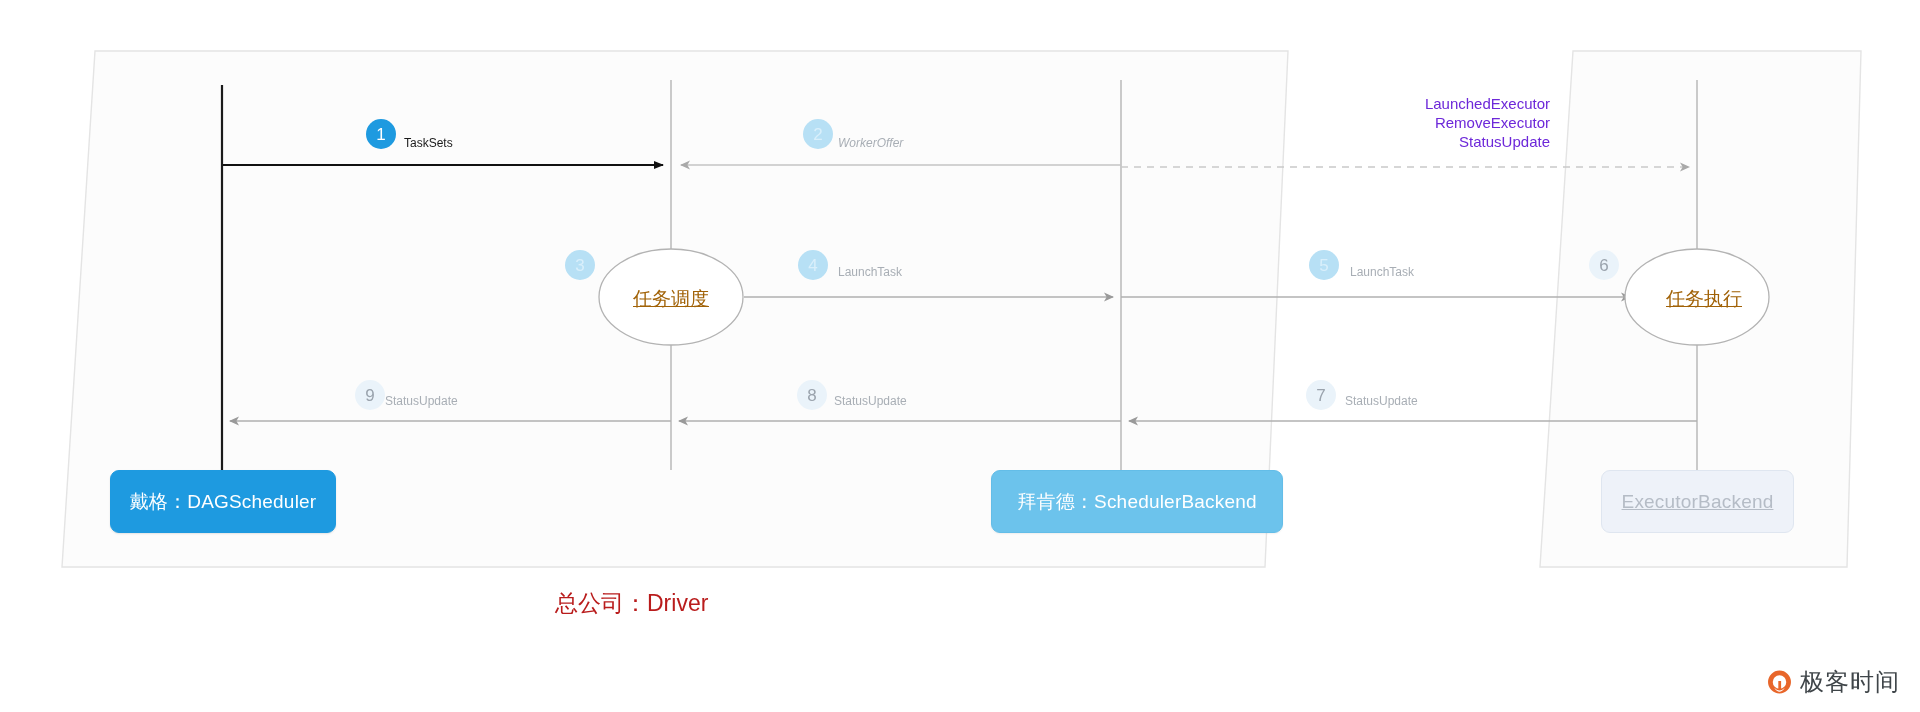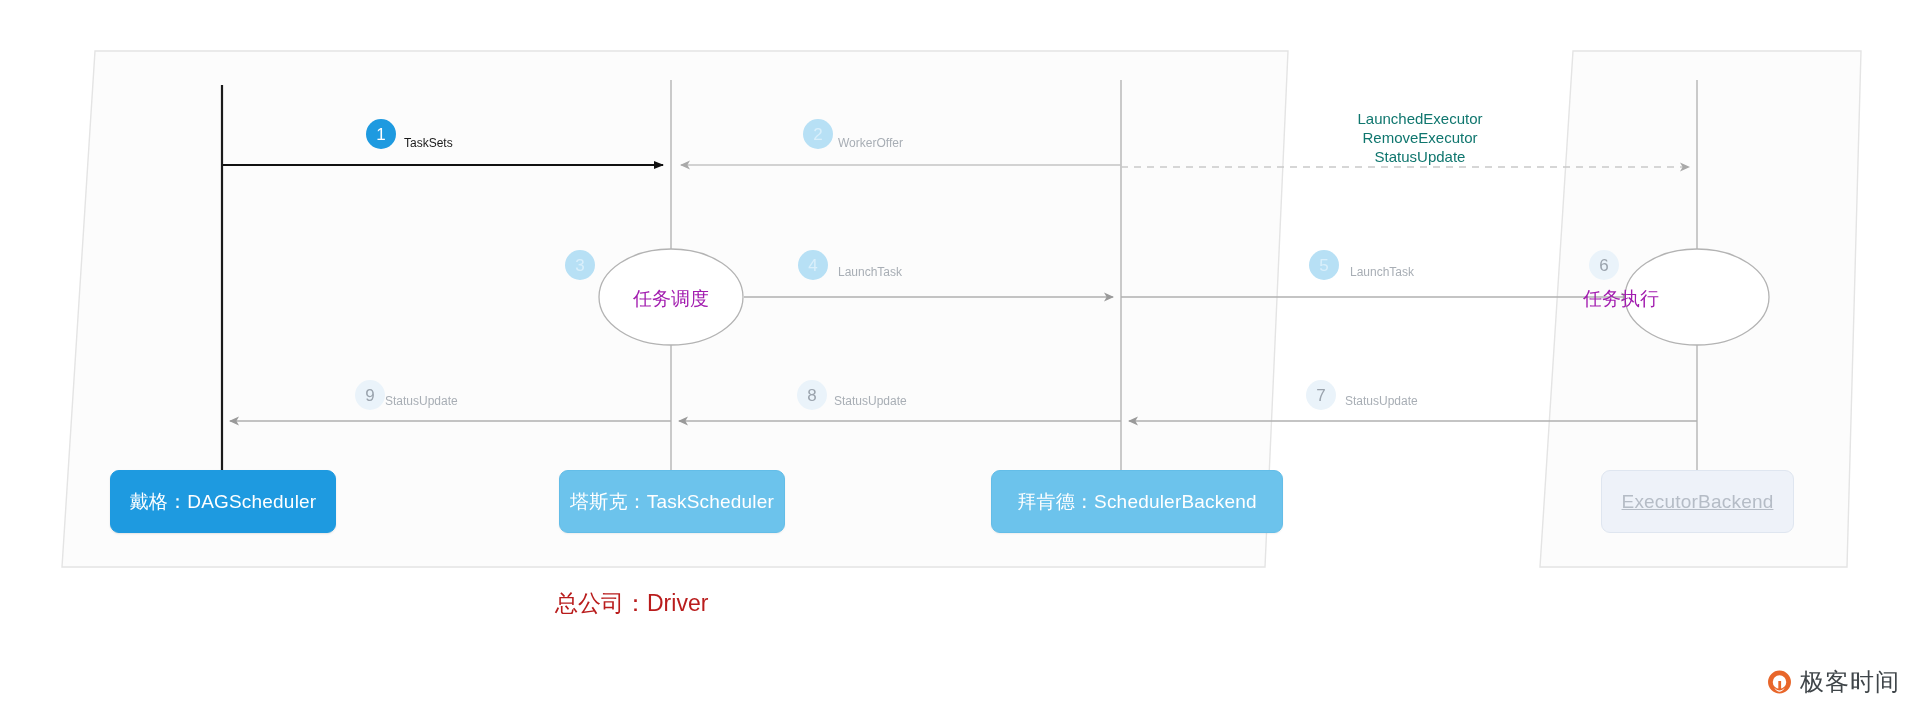--- a/index.html
+++ b/index.html
@@ -74,33 +74,33 @@
   
   .msg {
     position: absolute;
     font-size: 12px;
     white-space: nowrap;
     line-height: 1.15;
   }
   .msg.dark  { color: #1a1a1a; }
   .msg.grey  { color: #a8aeb5; }
   .msg.multi {
+    text-align: right;
+    font-size: 15px;
+    color: #6d28d9;
+    line-height: 1.25;
+  }
+  
+  .ellipse-label {
+    position: absolute;
+    font-size: 19px;
+    color: #a16207;
+    white-space: nowrap;
     text-align: center;
-    font-size: 15px;
-    color: #0f766e;
-    line-height: 1.25;
-    margin-top: 15px;
-  }
-  
-  .ellipse-label {
-    position: absolute;
-    font-size: 19px;
-    color: #a21caf;
-    white-space: nowrap;
-    text-align: center;
+    text-decoration: underline;
   }
   
   .caption {
     position: absolute;
     font-size: 23px;
     color: #b91c1c;
     white-space: nowrap;
   }
   
   #watermark {
@@ -176,39 +176,38 @@
   <div class="badge b-mid" style="left:803px; top:119px;">2</div>
   <div class="badge b-mid" style="left:565px; top:250px;">3</div>
   <div class="badge b-mid" style="left:798px; top:250px;">4</div>
   <div class="badge b-mid" style="left:1309px; top:250px;">5</div>
   <div class="badge b-faint" style="left:1589px; top:250px;">6</div>
   <div class="badge b-faint" style="left:1306px; top:380px;">7</div>
   <div class="badge b-faint" style="left:797px; top:380px;">8</div>
   <div class="badge b-faint" style="left:355px; top:380px;">9</div>
 
   <div class="msg dark" style="left:404px; top:137px;">TaskSets</div>
-  <div class="msg grey" style="left:838px; top:137px;">WorkerOffer</div>
+  <div class="msg grey" style="left:838px; top:137px;font-style:italic;">WorkerOffer</div>
   <div class="msg grey" style="left:838px; top:266px;">LaunchTask</div>
   <div class="msg grey" style="left:1350px; top:266px;">LaunchTask</div>
   <div class="msg grey" style="left:1345px; top:395px;">StatusUpdate</div>
   <div class="msg grey" style="left:834px; top:395px;">StatusUpdate</div>
   <div class="msg grey" style="left:385px; top:395px;">StatusUpdate</div>
 
   <div class="msg multi" style="left:1290px; top:95px; width:260px;">
     <div>LaunchedExecutor</div>
     <div>RemoveExecutor</div>
     <div>StatusUpdate</div>
   </div>
 
   <div class="ellipse-label" style="left:611px; top:286px; width:120px;">任务调度</div>
-  <div class="ellipse-label" style="left:1561px; top:286px; width:120px;">任务执行</div>
+  <div class="ellipse-label" style="left:1644px; top:286px; width:120px;">任务执行</div>
 
   <div class="node primary" style="left:110px; top:470px; width:226px; height:63px;">戴格：DAGScheduler</div>
 
-  <div class="node secondary" style="left:559px; top:470px; width:226px; height:63px;">塔斯克：TaskScheduler</div>
 
   <div class="node secondary" style="left:991px; top:470px; width:292px; height:63px;">拜肯德：SchedulerBackend</div>
 
   <div class="node muted" style="left:1601px; top:470px; width:193px; height:63px;">ExecutorBackend</div>
 
   <div class="caption" style="left:555px; top:588px; width:280px;">总公司：Driver</div>
 
   <div id="watermark">
     <svg class="wm-mark" viewBox="0 0 32 32" xmlns="http://www.w3.org/2000/svg">
       <path d="M16 1.8 A13.6 13.6 0 1 0 16 29 A13.6 13.6 0 1 0 16 1.8 Z

